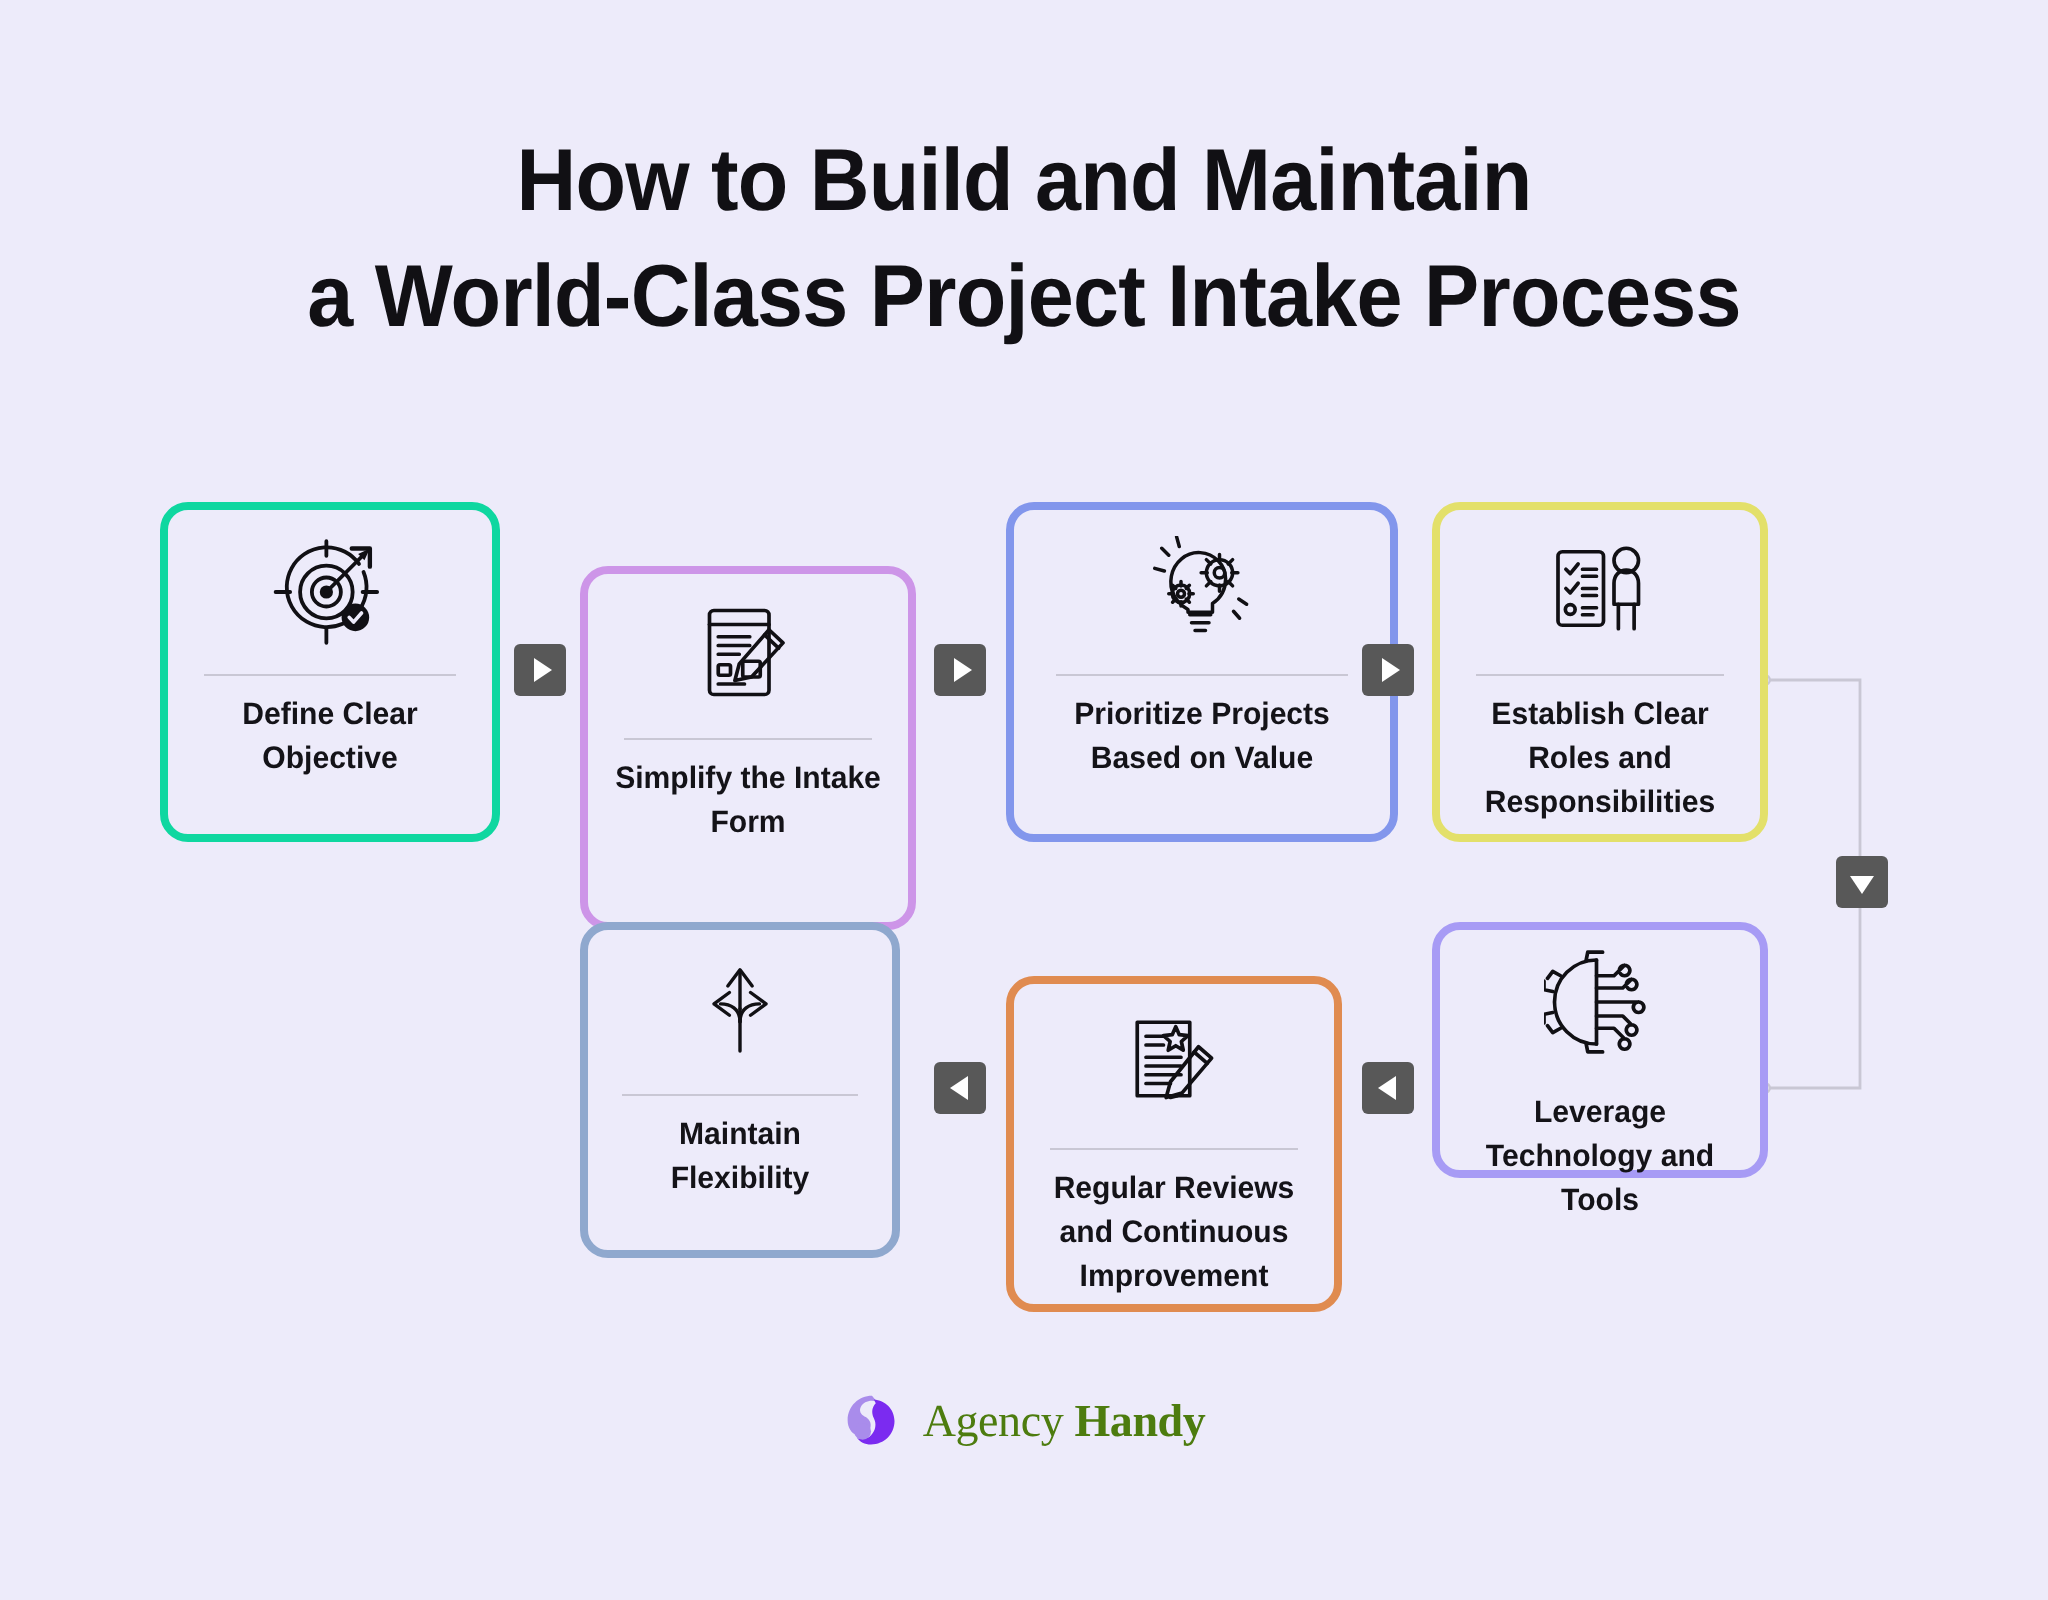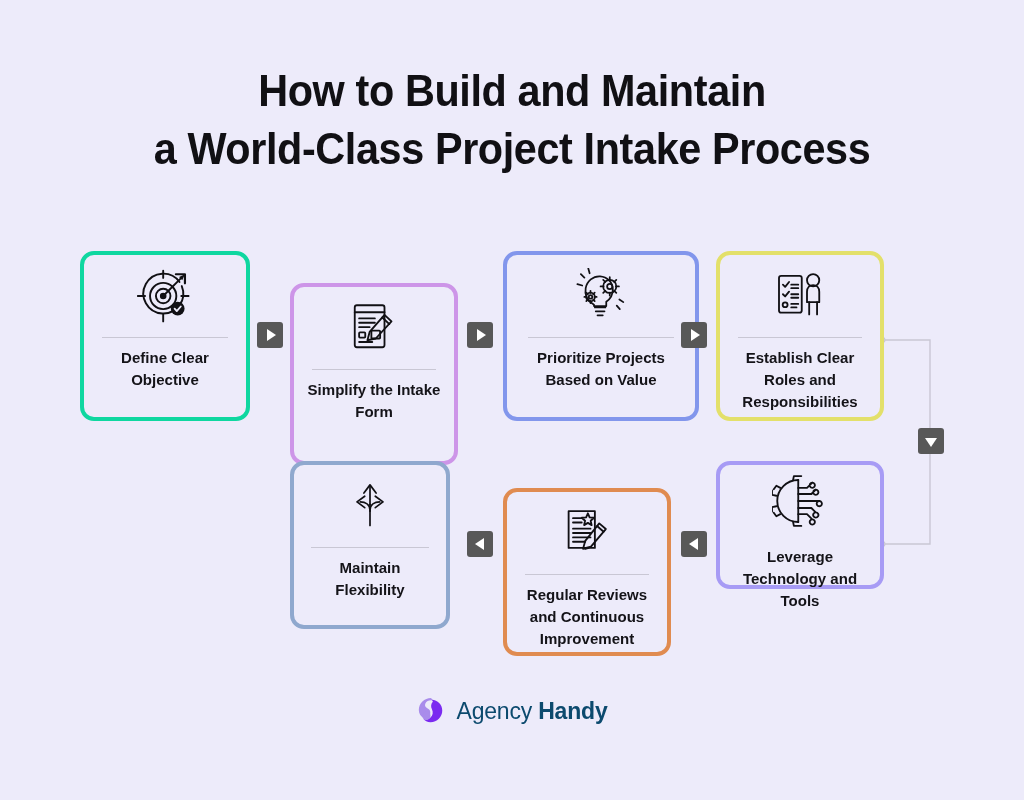--- a/index.html
+++ b/index.html
@@ -131,23 +131,23 @@
     left: 0;
     top: 696px;
     width: 1024px;
     display: flex;
     align-items: center;
     justify-content: center;
     gap: 10px;
   }
   #logo-mark { width: 30px; height: 30px; display:block; }
   #logo-text {
-    font-family: Liberation Sans, sans-serif;
+    font-family: Liberation Serif, serif;
     font-size: 23px;
-    color: #0c4a6e;
+    color: #4d7c0f;
     letter-spacing: -0.2px;
   }
   #logo-text .lt-light { font-weight: normal; }
   #logo-text .lt-bold { font-weight: bold; }
 </style>
 </head>
 <body>
 
 <div id="title-block">
   <div class="title-line">How to Build and Maintain</div>

